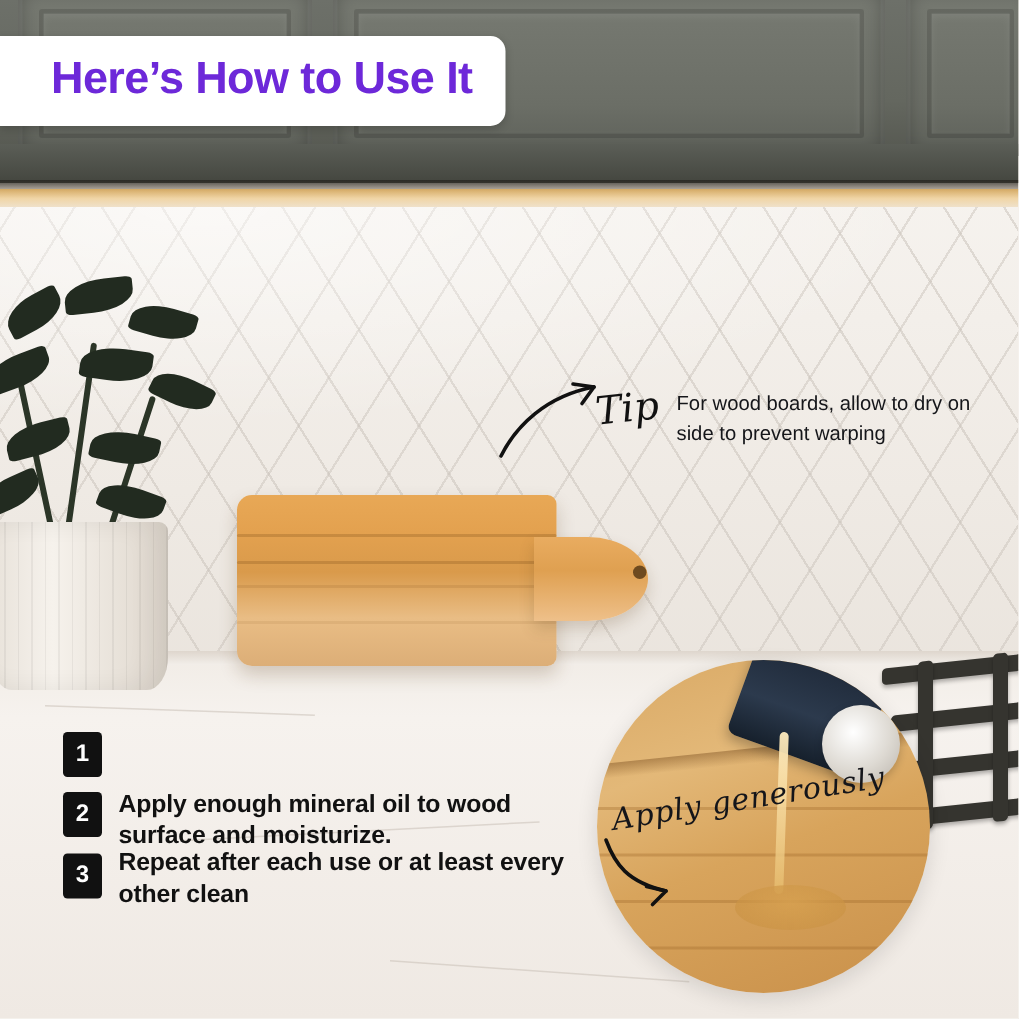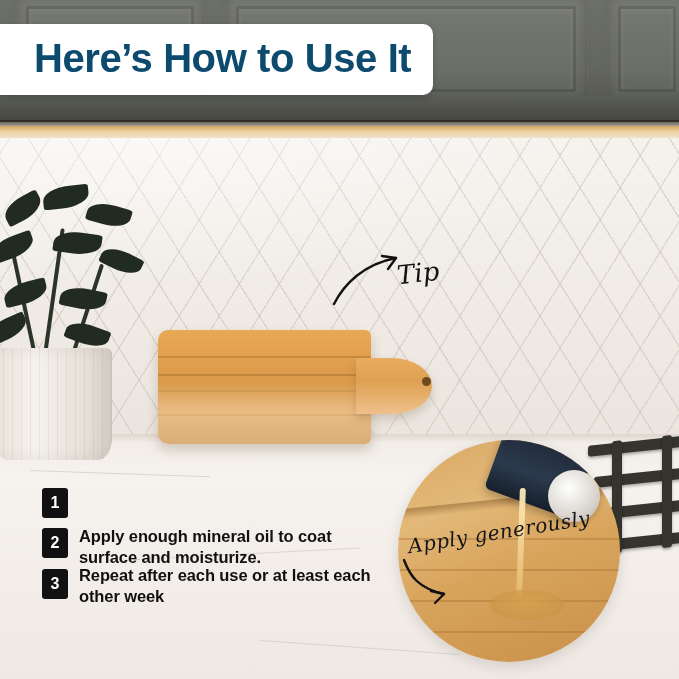--- a/index.html
+++ b/index.html
@@ -235,24 +235,24 @@
 
   .title-tab {
     position: absolute;
     left: 0; top: 24px;
     padding: 12px 22px 14px 34px;
     background: #ffffff;
     border-radius: 0 10px 10px 0;
     box-shadow: 0 2px 6px rgba(0,0,0,0.18);
   }
   .title-tab .title-text {
-    font-size: 40px;
+    font-size: 30px;
     font-weight: bold;
     letter-spacing: -0.4px;
-    color: #0c4a6e;
+    color: #6d28d9;
     white-space: nowrap;
   }
 
   .tip-word {
     position: absolute;
     left: 397px; top: 258px;
     font-family: "DejaVu Serif", serif;
     font-style: italic;
     font-size: 26px;
     color: #111111;
@@ -402,34 +402,35 @@
 
   <div class="title-tab">
     <div class="title-text">Here’s How to Use It</div>
   </div>
 
   <svg class="arrow-tip" viewBox="0 0 76 60">
     <path d="M4 56 C 14 36, 34 16, 66 10" fill="none" stroke="#111111" stroke-width="2.4" stroke-linecap="round"></path>
     <path d="M66 10 L 52 8 M66 10 L 58 21" fill="none" stroke="#111111" stroke-width="2.4" stroke-linecap="round"></path>
   </svg>
   <div class="tip-word">Tip</div>
+  <div class="tip-text">For wood boards, allow to dry on side to prevent warping</div>
 
   <div class="apply-script">Apply generously</div>
   <svg class="arrow-apply" viewBox="0 0 56 52">
     <path d="M4 4 C 10 20, 18 32, 44 38" fill="none" stroke="#111111" stroke-width="2.4" stroke-linecap="round"></path>
     <path d="M44 38 L 31 35 M44 38 L 35 47" fill="none" stroke="#111111" stroke-width="2.4" stroke-linecap="round"></path>
   </svg>
 
   <div class="steps">
     <div class="step step-1">
       <div class="step-num">1</div>
     </div>
     <div class="step step-2">
       <div class="step-num">2</div>
-      <div class="step-text">Apply enough mineral oil to coat surface and moisturize.</div>
+      <div class="step-text">Apply enough mineral oil to wood surface and moisturize.</div>
     </div>
     <div class="step step-3">
       <div class="step-num">3</div>
-      <div class="step-text">Repeat after each use or at least each other week</div>
+      <div class="step-text">Repeat after each use or at least every other clean</div>
     </div>
   </div>
 
 </div>
 
 </body></html>

